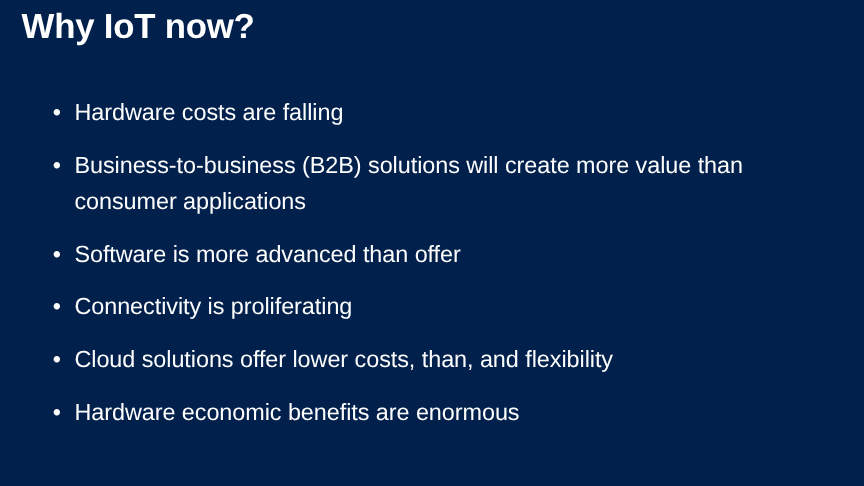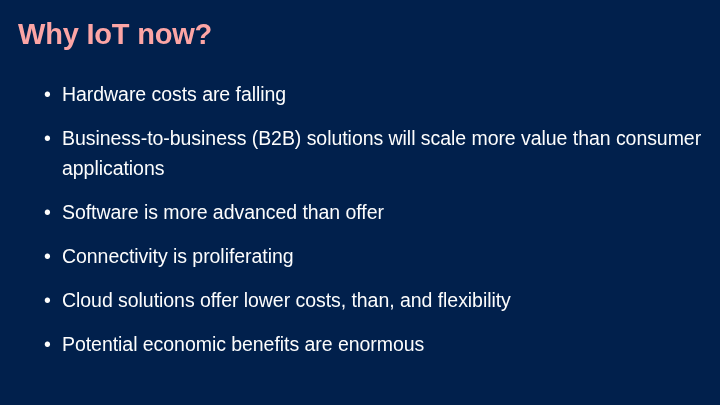--- a/index.html
+++ b/index.html
@@ -20,24 +20,24 @@
     width: 720px;
     height: 405px;
     background: #01204C;
     box-sizing: border-box;
     overflow: hidden;
   }
 
   #slide-title {
     position: absolute;
     left: 18px;
-    top: 19px;
+    top: 8px;
     font-size: 29px;
     font-weight: bold;
-    color: #fca5a5;
+    color: #ffffff;
     letter-spacing: -0.2px;
     white-space: nowrap;
     line-height: 1.1;
   }
 
   #bullet-list {
     position: absolute;
     left: 42px;
     top: 80px;
     width: 660px;
@@ -83,37 +83,37 @@
 
   <ul id="bullet-list">
 
     <li class="bullet-item">
       <span class="bullet-dot">•</span>
       <span class="bullet-text">Hardware costs are falling</span>
     </li>
 
     <li class="bullet-item">
       <span class="bullet-dot">•</span>
-      <span class="bullet-text">Business-to-business (B2B) solutions will scale more value than consumer applications</span>
+      <span class="bullet-text">Business-to-business (B2B) solutions will create more value than consumer applications</span>
     </li>
 
     <li class="bullet-item">
       <span class="bullet-dot">•</span>
       <span class="bullet-text">Software is more advanced than offer</span>
     </li>
 
     <li class="bullet-item">
       <span class="bullet-dot">•</span>
       <span class="bullet-text">Connectivity is proliferating</span>
     </li>
 
     <li class="bullet-item">
       <span class="bullet-dot">•</span>
       <span class="bullet-text">Cloud solutions offer lower costs, than, and flexibility</span>
     </li>
 
     <li class="bullet-item">
       <span class="bullet-dot">•</span>
-      <span class="bullet-text">Potential economic benefits are enormous</span>
+      <span class="bullet-text">Hardware economic benefits are enormous</span>
     </li>
 
   </ul>
 </div>
 
 </body></html>

